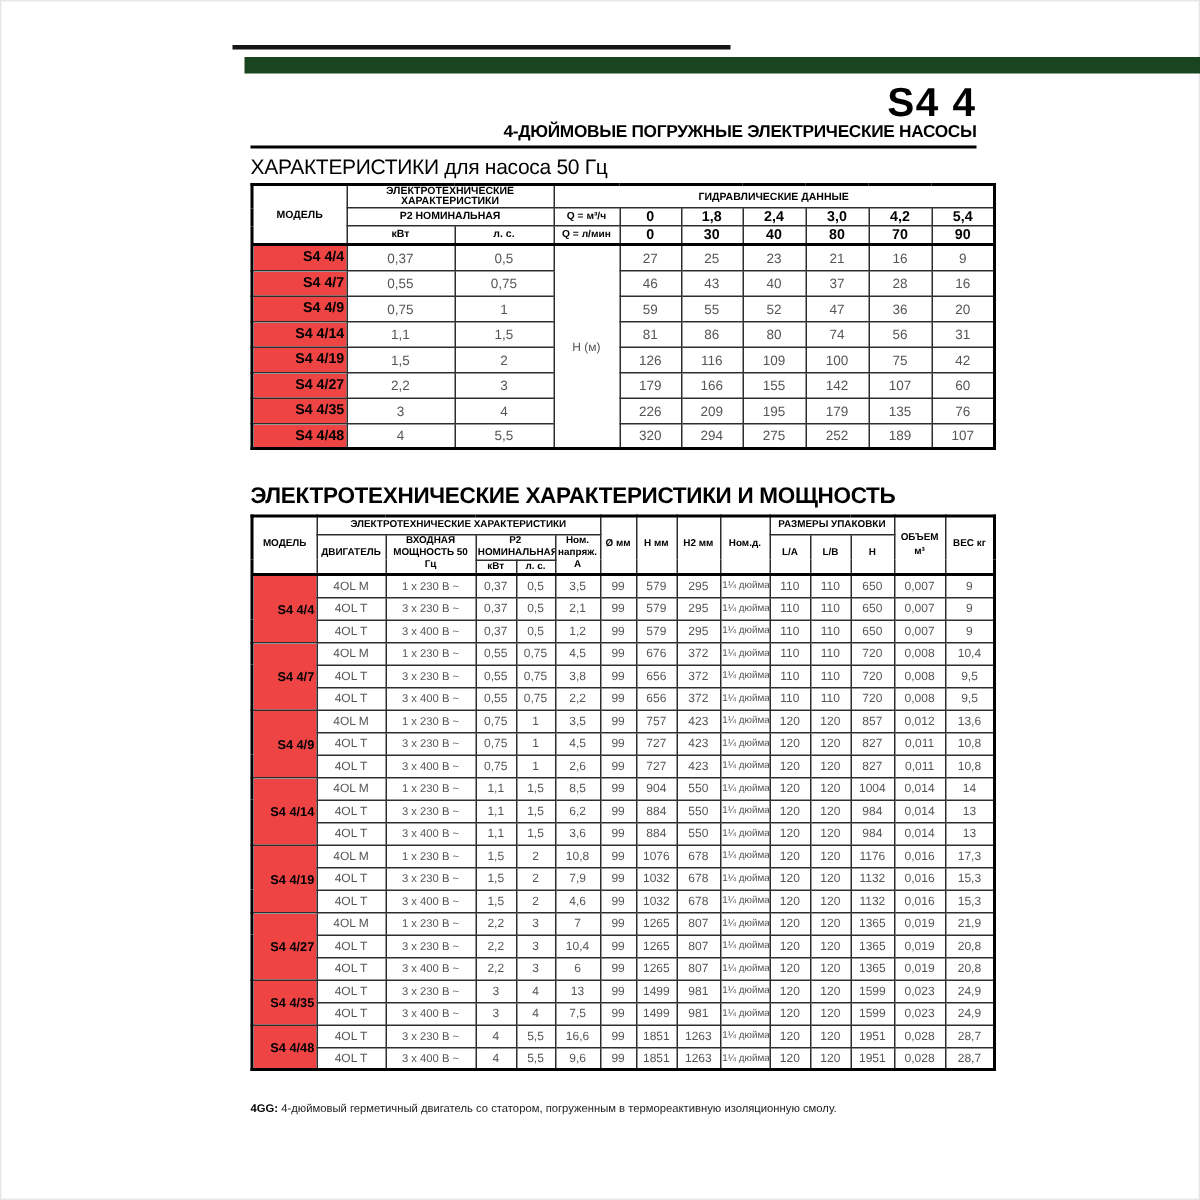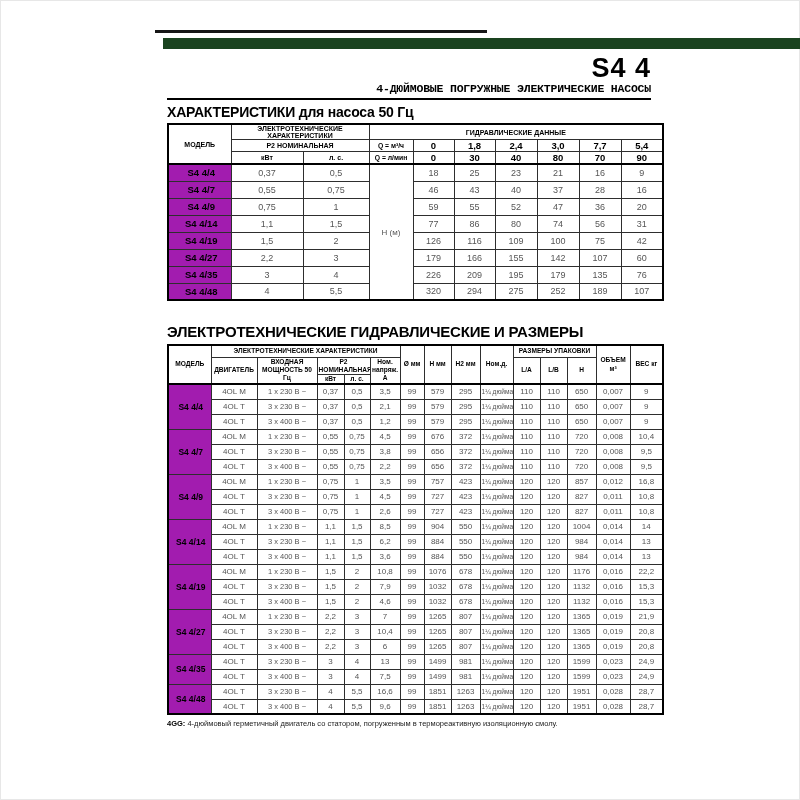--- a/index.html
+++ b/index.html
@@ -9,52 +9,52 @@
     background:#ffffff; color:#000;
     font-family:"Liberation Sans", sans-serif;
     outline:1px solid #e7e7e7; outline-offset:-1px;
   }
   .scan-line { position:absolute; left:155px; top:30px; width:332px; height:3px; background:#161616; }
   .brand-bar { position:absolute; left:163px; top:38px; width:637px; height:11px; background:#1a431f; }
   .content { position:absolute; left:155px; top:55px; width:496px;padding-left:12px; }
 
   .masthead { text-align:right; border-bottom:2px solid #000; padding-bottom:3px; }
   .title { font-size:27px; font-weight:bold; line-height:26px; letter-spacing:1px; }
-  .subtitle { font-size:11.5px; font-weight:bold; letter-spacing:-0.2px; margin-top:1px;font-family:Liberation Mono, monospace; }
-
-  .sec-heading { font-size:14px; font-weight:bold; margin:4px 0 3px 0; letter-spacing:-0.2px; }
+  .subtitle { font-size:11.5px; font-weight:bold; letter-spacing:-0.2px; margin-top:1px; }
+
+  .sec-heading { font-size:14px; font-weight:normal; margin:4px 0 3px 0; letter-spacing:-0.2px; }
   .sec-heading2 { font-size:15px; font-weight:bold; margin:22px 0 4px 0; letter-spacing:-0.2px; }
 
   table { border-collapse:collapse; table-layout:fixed; width:496px; border:2px solid #000; }
   th, td { border:1px solid #2e2e2e; text-align:center; vertical-align:middle; padding:0 1px; overflow:hidden; }
   thead { border-bottom:2px solid #000; }
   thead th { font-weight:bold; background:#fff; }
 
   
   .t1 thead th { font-size:7px; }
   .t1 thead .flow-val { font-size:9.5px; }
   .t1 thead .qlabel { font-size:6.8px; }
   .t1 thead .grp { height:11px; }
   .t1 tbody td { height:17px; font-size:9px; color:#555; }
   .t1 td.model, .t2 td.model {
-    background:#a21caf; color:#000; font-weight:bold;
-    font-size:9.5px; text-align:center; padding-left:4px;
+    background:#ef4444; color:#000; font-weight:bold;
+    font-size:9.5px; text-align:right; padding-left:4px;
   }
   .t1 td.hcell { font-size:8px; color:#555; background:#fff; }
 
   
   .t2 thead th { font-size:6.6px; line-height:1.25; }
   .t2 thead .grp { height:12px; }
   .t2 tbody td { height:15px; font-size:8px; color:#555; white-space:nowrap; }
   .t2 td.model { font-size:8.5px; padding-left:3px; }
   .t2 td.volt { font-size:7.5px; }
   .t2 td.nomd { font-size:6.6px; }
   .t2 tr.group-start td { border-top:1.5px solid #000; }
 
-  .footnotes { margin-top:4px; }
+  .footnotes { margin-top:20px; }
   .fn { font-size:7.5px; color:#222; line-height:1.25; }
   .fn b { font-weight:bold; color:#000; }
 </style>
 </head>
 <body>
 
 <div class="scan-line"></div>
 <div class="brand-bar"></div>
 
 <div class="content">
@@ -85,42 +85,42 @@
         <th colspan="2" class="grp">ЭЛЕКТРОТЕХНИЧЕСКИЕ ХАРАКТЕРИСТИКИ</th>
         <th colspan="7" class="grp">ГИДРАВЛИЧЕСКИЕ ДАННЫЕ</th>
       </tr>
       <tr>
         <th colspan="2">Р2 НОМИНАЛЬНАЯ</th>
         <th class="qlabel">Q = м³/ч</th>
         <th class="flow-val">0</th>
         <th class="flow-val">1,8</th>
         <th class="flow-val">2,4</th>
         <th class="flow-val">3,0</th>
-        <th class="flow-val">7,7</th>
+        <th class="flow-val">4,2</th>
         <th class="flow-val">5,4</th>
       </tr>
       <tr>
         <th>кВт</th>
         <th>л. с.</th>
         <th class="qlabel">Q = л/мин</th>
         <th class="flow-val">0</th>
         <th class="flow-val">30</th>
         <th class="flow-val">40</th>
         <th class="flow-val">80</th>
         <th class="flow-val">70</th>
         <th class="flow-val">90</th>
       </tr>
     </thead>
     <tbody id="t1-body">
         <tr>
           <td class="model">S4 4/4</td>
           <td>0,37</td>
           <td>0,5</td>
           <td class="hcell" rowspan="8">H (м)</td>
-          <td>18</td>
+          <td>27</td>
           <td>25</td>
           <td>23</td>
           <td>21</td>
           <td>16</td>
           <td>9</td>
         </tr>
         <tr>
           <td class="model">S4 4/7</td>
           <td>0,55</td>
           <td>0,75</td>
@@ -139,21 +139,21 @@
           <td>55</td>
           <td>52</td>
           <td>47</td>
           <td>36</td>
           <td>20</td>
         </tr>
         <tr>
           <td class="model">S4 4/14</td>
           <td>1,1</td>
           <td>1,5</td>
-          <td>77</td>
+          <td>81</td>
           <td>86</td>
           <td>80</td>
           <td>74</td>
           <td>56</td>
           <td>31</td>
         </tr>
         <tr>
           <td class="model">S4 4/19</td>
           <td>1,5</td>
           <td>2</td>
@@ -193,21 +193,21 @@
           <td>320</td>
           <td>294</td>
           <td>275</td>
           <td>252</td>
           <td>189</td>
           <td>107</td>
         </tr>
       </tbody>
   </table>
 
-  <div class="sec-heading2">ЭЛЕКТРОТЕХНИЧЕСКИЕ ГИДРАВЛИЧЕСКИЕ И РАЗМЕРЫ</div>
+  <div class="sec-heading2">ЭЛЕКТРОТЕХНИЧЕСКИЕ ХАРАКТЕРИСТИКИ И МОЩНОСТЬ</div>
 
   <table class="t2">
     <colgroup>
       <col style="width:43px">
         <col style="width:46px">
         <col style="width:60px">
         <col style="width:27px">
         <col style="width:26px">
       <col style="width:30px">
         <col style="width:24px">
@@ -353,21 +353,21 @@
           <td>1</td>
           <td>3,5</td>
           <td>99</td>
           <td>757</td>
           <td>423</td>
           <td class="nomd">1¼ дюйма</td>
           <td>120</td>
           <td>120</td>
           <td>857</td>
           <td>0,012</td>
-          <td>16,8</td>
+          <td>13,6</td>
         </tr>
         <tr>
           <td>4OL T</td>
           <td class="volt">3 x 230 В ~</td>
           <td>0,75</td>
           <td>1</td>
           <td>4,5</td>
           <td>99</td>
           <td>727</td>
           <td>423</td>
@@ -451,21 +451,21 @@
           <td>2</td>
           <td>10,8</td>
           <td>99</td>
           <td>1076</td>
           <td>678</td>
           <td class="nomd">1¼ дюйма</td>
           <td>120</td>
           <td>120</td>
           <td>1176</td>
           <td>0,016</td>
-          <td>22,2</td>
+          <td>17,3</td>
         </tr>
         <tr>
           <td>4OL T</td>
           <td class="volt">3 x 230 В ~</td>
           <td>1,5</td>
           <td>2</td>
           <td>7,9</td>
           <td>99</td>
           <td>1032</td>
           <td>678</td>

